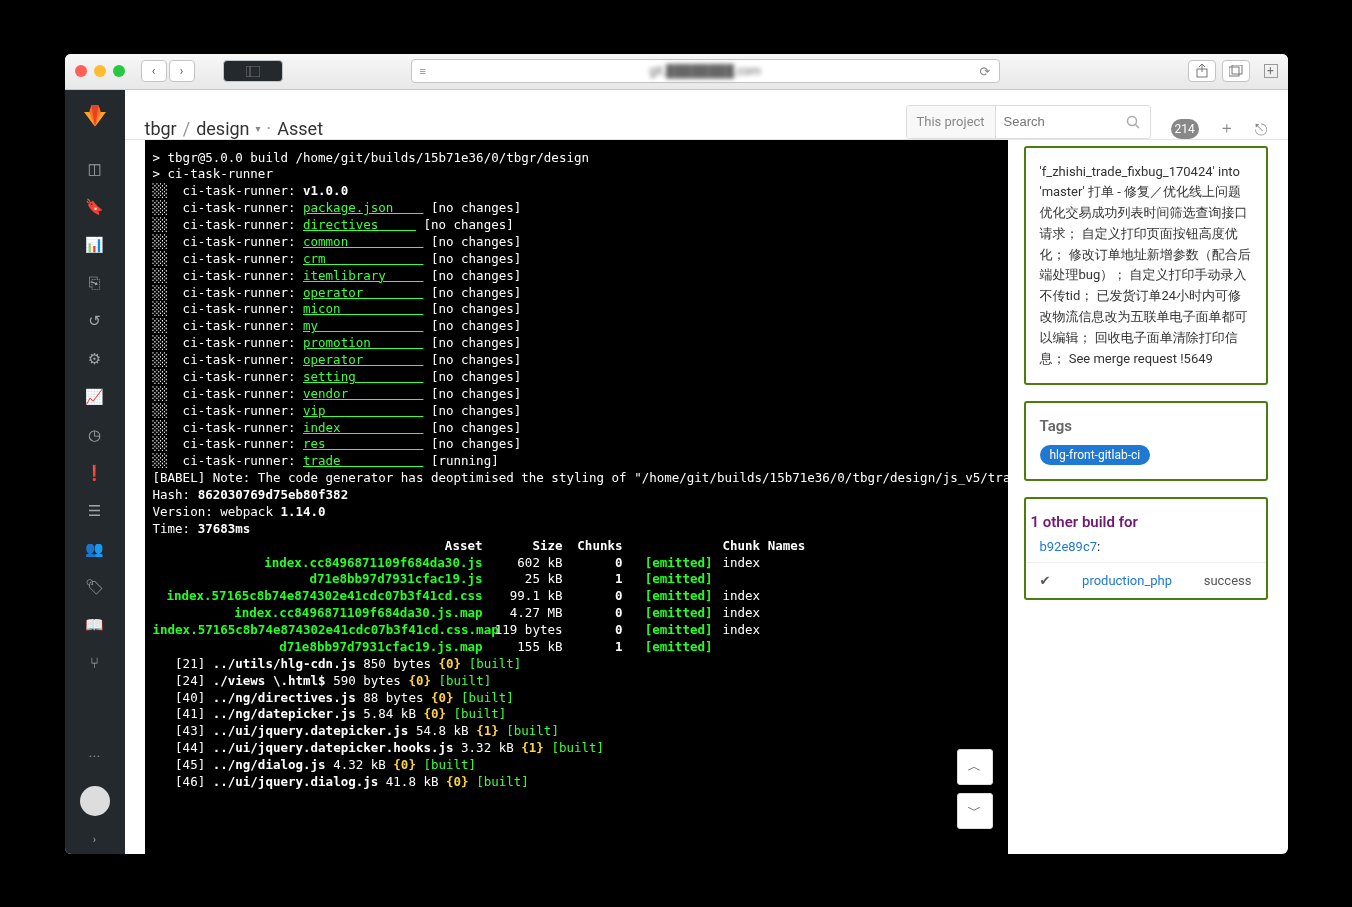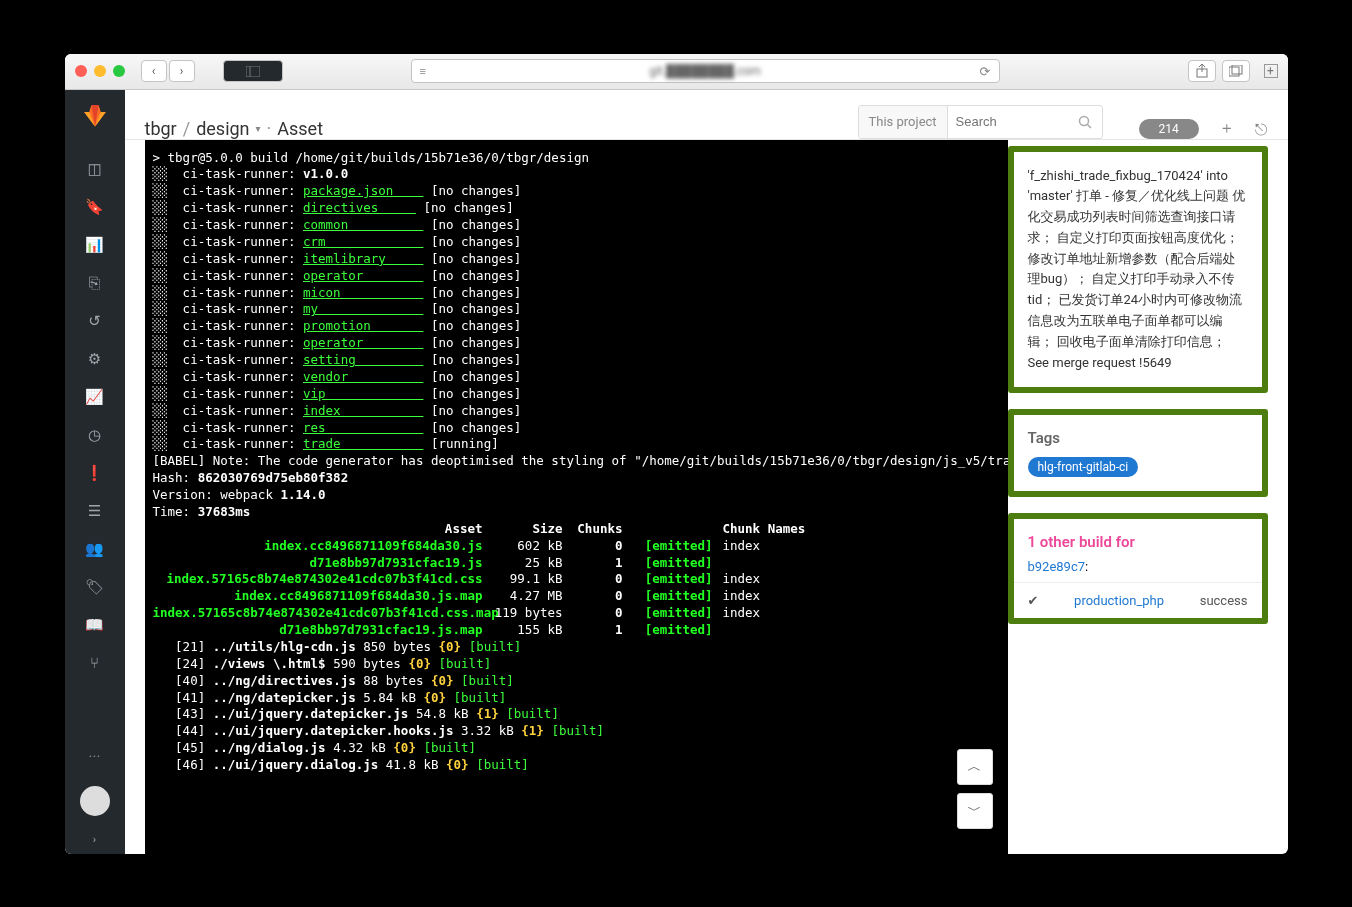--- a/index.html
+++ b/index.html
@@ -147,23 +147,22 @@
   width:120px;
 }
 .search-icon-box {
   display:flex; align-items:center; padding:0 10px;
   color:#aaa;
 }
 .top-counter {
   background:#888;
   color:#fff;
   font-size:12px;
-  padding:3px 20px;
+  padding:3px 4px;
   border-radius:10px;
-  margin-left:16px;
 }
 .top-icon { color:#888; font-size:16px; cursor:pointer; }
 
 .content {
   flex:1;
   display:flex;
   overflow:hidden;
   padding: 0 20px;
 }
 .terminal-col {
@@ -206,43 +205,44 @@
   font-size:14px;
   cursor:pointer;
 }
 
 .right-col {
   width:260px;
   padding-top:6px;
   overflow:auto;
 }
 .panel {
-  border:6px solid #4d7c0f;
+  border:2px solid #4d7c0f;
   border-radius:3px;
   margin-bottom:16px;
   background:#fff;
+  margin-left:16px;
 }
 .panel-body { padding:14px; }
 .merge-text { font-size:13px; color:#333; line-height:1.6; }
 .panel-title {
   padding:14px 14px 4px 14px;
   font-size:15px;
   color:#666;
   font-weight:600;
 }
 .tag-pill {
   display:inline-block;
   background:#1f78d1;
   color:#fff;
   font-size:12px;
   padding:3px 10px;
   border-radius:10px;
   margin:6px 14px 14px;
 }
-.other-title { padding:14px 14px 8px; font-size:15px; color:#ec4899; font-weight:600; }
+.other-title { padding:14px 5px 8px; font-size:15px; color:#701a75; font-weight:600; }
 .commit-link { padding:0 14px 8px; font-size:13px; }
 .commit-link a { color:#1f78d1; text-decoration:none; }
 .build-row {
   display:flex;
   align-items:center;
   padding:10px 14px;
   border-top:1px solid #eee;
   font-size:13px;
   gap:12px;
 }
@@ -348,20 +348,21 @@
         </div>
         <span class="top-counter">214</span>
         <span class="top-icon">＋</span>
         <span class="top-icon">⎋</span>
       </div>
 
       <div class="content">
         <div class="terminal-col">
           <div id="term-body">
               <div class="term-line">&gt; tbgr@5.0.0 build /home/git/builds/15b71e36/0/tbgr/design</div>
+              <div class="term-line">&gt; ci-task-runner</div>
               <div class="term-line"></div>
               <div class="term-line">░░  ci-task-runner: <span class="wb">v1.0.0</span></div>
               <div class="term-line">░░  ci-task-runner: <span class="gu">package.json    </span> [no changes]</div>
               <div class="term-line">░░  ci-task-runner: <span class="gu">directives     </span> [no changes]</div>
               <div class="term-line">░░  ci-task-runner: <span class="gu">common          </span> [no changes]</div>
               <div class="term-line">░░  ci-task-runner: <span class="gu">crm             </span> [no changes]</div>
               <div class="term-line">░░  ci-task-runner: <span class="gu">itemlibrary     </span> [no changes]</div>
               <div class="term-line">░░  ci-task-runner: <span class="gu">operator        </span> [no changes]</div>
               <div class="term-line">░░  ci-task-runner: <span class="gu">micon           </span> [no changes]</div>
               <div class="term-line">░░  ci-task-runner: <span class="gu">my              </span> [no changes]</div>

